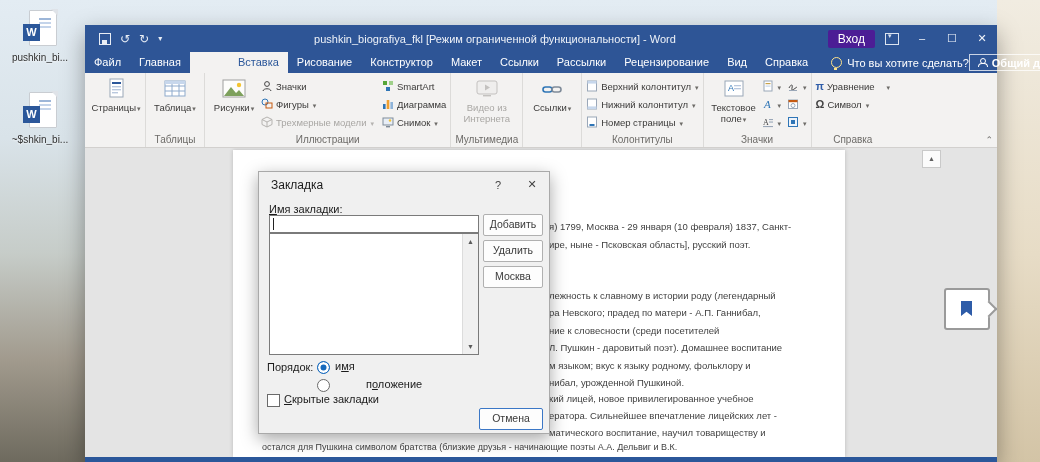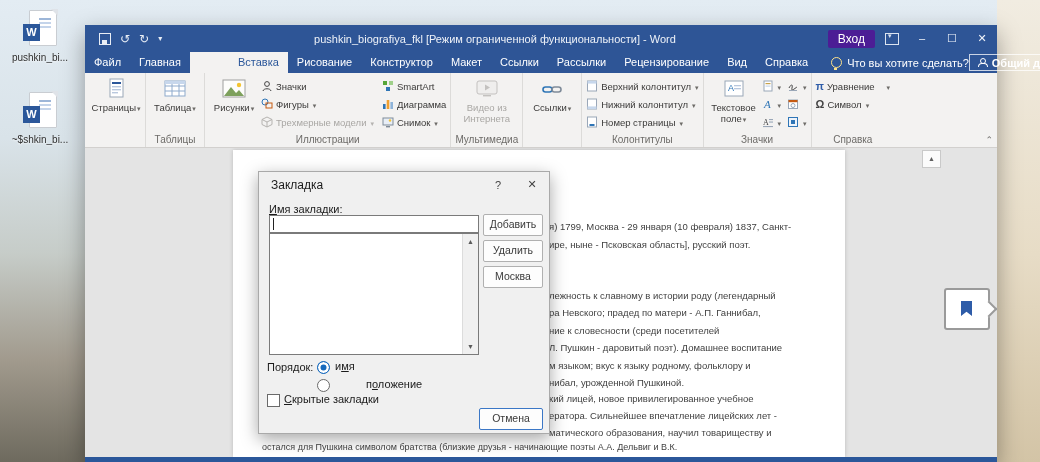--- a/index.html
+++ b/index.html
@@ -453,21 +453,21 @@
         <div class="dline" style="left: 316px; top: 71px;">я) 1799, Москва - 29 января (10 февраля) 1837, Санкт-</div>
         <div class="dline" style="left: 316px; top: 89px;">ире, ныне - Псковская область], русский поэт.</div>
         <div class="dline" style="left: 316px; top: 140px;">лежность к славному в истории роду (легендарный</div>
         <div class="dline" style="left: 316px; top: 157px;">ра Невского; прадед по матери - А.П. Ганнибал,</div>
         <div class="dline" style="left: 316px; top: 175px;">ние к словесности (среди посетителей</div>
         <div class="dline" style="left: 316px; top: 192px;">Л. Пушкин - даровитый поэт). Домашнее воспитание</div>
         <div class="dline" style="left: 316px; top: 210px;">м языком; вкус к языку родному, фольклору и</div>
         <div class="dline" style="left: 316px; top: 227px;">нибал, урожденной Пушкиной.</div>
         <div class="dline" style="left: 316px; top: 243px;">кий лицей, новое привилегированное учебное</div>
         <div class="dline" style="left: 316px; top: 260px;">ератора. Сильнейшее впечатление лицейских лет -</div>
-        <div class="dline" style="left: 316px; top: 277px;">матического образования, научил товариществу и</div>
+        <div class="dline" style="left: 316px; top: 277px;">матического воспитание, научил товариществу и</div>
         <div class="dline" style="left: 29px; top: 292px; font-size: 9px;">остался для Пушкина символом братства (близкие друзья - начинающие поэты А.А. Дельвиг и В.К.</div>
       </div>
   </div>
 
   <div id="statusbar"></div>
 </div>
 
 <div id="vscroll-up">▲</div>
 
 <div id="dlg">

